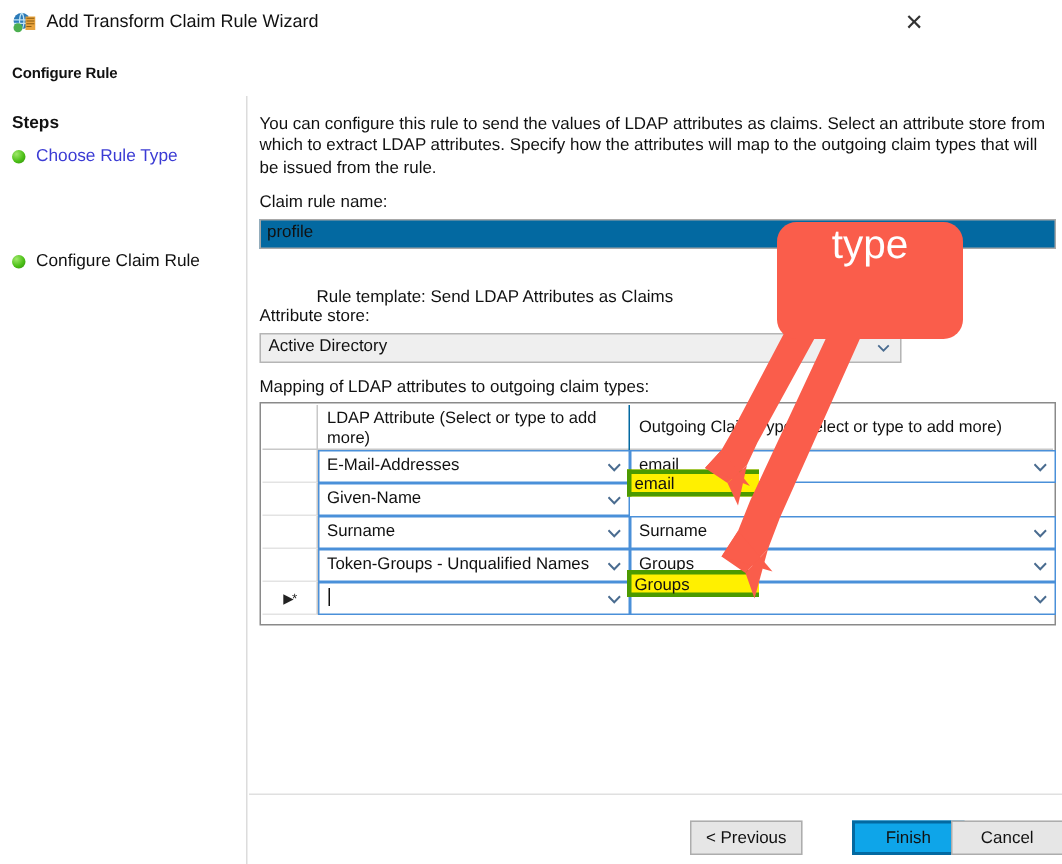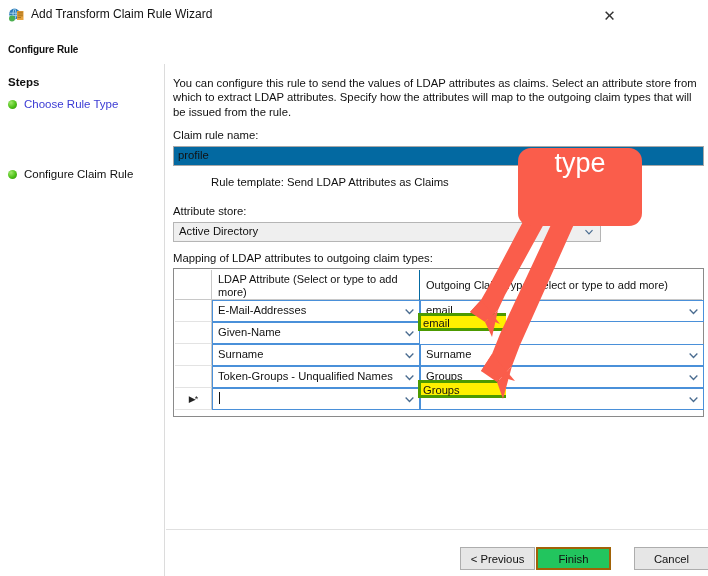--- a/index.html
+++ b/index.html
@@ -71,21 +71,21 @@
 
   .intro {
     position: absolute; left: 7px; top: 12px; width: 527px;
     font-size: 11.3px; line-height: 14.4px; color: #111;
   }
 
   .lbl {
     position: absolute; font-size: 11.3px; color: #111;
   }
   .lbl-claim-name { left: 7px; top: 65px; }
-  .lbl-rule-template { left: 7px; top: 112px; padding-left: 38px; }
+  .lbl-rule-template { left: 7px; top: 128px; padding-left: 38px; }
   .lbl-attr-store { left: 7px; top: 141px; }
   .lbl-mapping { left: 7px; top: 188px; }
 
   .textbox {
     position: absolute; left: 7px; top: 82px; width: 531px; height: 20px;
     background: #0369a1; border: 1px solid #a8a8a8;
     font-size: 11.3px; color: #111;
     padding: 2px 0 0 4px;
   }
 
@@ -173,21 +173,21 @@
     position: absolute; left: 166px; top: 529px; width: 542px; height: 1px;
     background: #e0e0e0;
   }
   .btn {
     position: absolute; top: 547px; height: 23px; width: 75px;
     background: #e6e6e6; border: 1px solid #adadad;
     font-size: 11.3px; color: #111;
     display: flex; align-items: center; justify-content: center;
   }
   .btn-prev   { left: 460px; }
-  .btn-finish { left: 536px; background: #22c55e; border: 2px solid #a16207; }
+  .btn-finish { left: 568px; background: #0ea5e9; border: 2px solid #0369a1; }
   .btn-cancel { left: 634px; }
 
   
   .annot-arrows {
     position: absolute; left: 0; top: 0; width: 708px; height: 576px;
     pointer-events: none;
   }
   .callout {
     position: absolute; left: 518px; top: 148px; width: 124px; height: 78px;
     background: #fa5d4b; border-radius: 13px;

